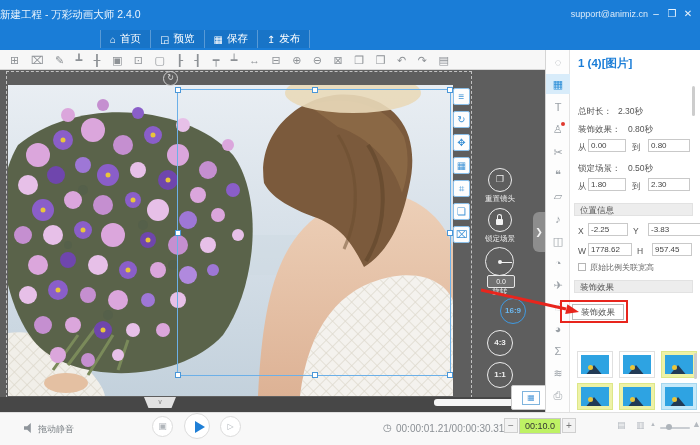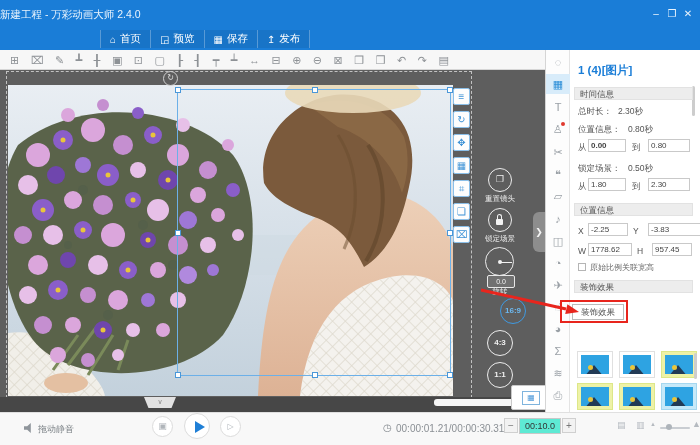--- a/index.html
+++ b/index.html
@@ -76,21 +76,21 @@
   .thumb-toggle .mini-pic{position:absolute;left:10px;top:5px;width:16px;height:12px;border:1px solid #7fb4dd;
                 color:#4a97d8;font-size:8px;line-height:11px;text-align:center;}
 
   
   .rightpanel{left:545px;top:50px;width:155px;height:362px;background:#fff;border-left:1px solid #d5d5d5;box-sizing:border-box;}
   .icon-strip{left:0;top:0;width:24px;height:362px;border-right:1px solid #e4e4e4;box-sizing:border-box;background:#fdfdfd;}
   .strip-icon{left:0;width:24px;height:20px;text-align:center;line-height:20px;font-size:11px;color:#9aa0a6;cursor:pointer;}
   .strip-icon.active-tile{background:#d8ecfa;color:#2d8fd8;}
   .red-dot{left:15px;top:72px;width:4px;height:4px;background:#e0392f;border-radius:50%;}
   .props{left:24px;top:0;width:131px;height:362px;}
-  .props-header{left:8px;top:6px;font-size:11.5px;font-weight:bold;color:#1a7dd7;margin-top:7px;}
+  .props-header{left:8px;top:6px;font-size:11.5px;font-weight:bold;color:#1a7dd7;}
   .sec-bar{left:4px;width:119px;height:13px;background:#ededed;border:1px solid #e2e2e2;box-sizing:border-box;
            font-size:8.5px;color:#555;line-height:12px;padding-left:5px;}
   .plabel{font-size:8.5px;color:#555;position:absolute;}
   .pvalue{font-size:8.5px;color:#555;position:absolute;}
   .pinput{position:absolute;height:13px;border:1px solid #c9c9c9;background:#fff;font-size:8px;color:#444;
           box-sizing:border-box;padding:0 2px;font-family:"Liberation Sans","DejaVu Sans",sans-serif;}
   .cb{left:8px;top:213px;width:8px;height:8px;border:1px solid #b5b5b5;background:#fff;box-sizing:border-box;cursor:pointer;}
   .cb-label{left:20px;top:212px;font-size:8px;color:#666;}
   .deco-btn{left:2px;top:254px;width:52px;height:16px;border:1px solid #bbb;background:#fff;
             font-size:8.5px;color:#555;line-height:14px;text-align:center;box-sizing:border-box;cursor:pointer;}
@@ -117,39 +117,40 @@
           text-align:center;color:#b0b5ba;cursor:pointer;}
   .pb-cam{left:152px;top:3px;width:21px;height:21px;font-size:9px;line-height:19px;}
   .pb-play{left:184px;top:0px;width:26px;height:26px;}
   .play-tri{position:absolute;left:10px;top:7px;width:0;height:0;
             border-left:10px solid #1f7fd6;border-top:6px solid transparent;border-bottom:6px solid transparent;}
   .pb-next{left:220px;top:3px;width:21px;height:21px;font-size:8px;line-height:19px;}
   .clock{left:383px;top:9px;font-size:10px;color:#8a8f94;}
   .time-display{left:396px;top:10px;font-size:10px;color:#8a8f94;}
   .step-btn{width:14px;height:15px;border:1px solid #d0d0d0;background:#f2f2f2;color:#777;
             font-size:10px;line-height:13px;text-align:center;box-sizing:border-box;cursor:pointer;}
-  .dur-input{left:519px;top:5px;width:42px;height:16px;border:1px solid #c8c8c8;background:#5eead4;
+  .dur-input{left:519px;top:5px;width:42px;height:16px;border:1px solid #c8c8c8;background:#bef264;
              font-size:9px;color:#333;text-align:center;box-sizing:border-box;
              font-family:"Liberation Sans","DejaVu Sans",sans-serif;}
   .tl-mini{font-size:9px;color:#b5bac0;}
   .slider-track{left:660px;top:14px;width:30px;height:2px;background:#c9cdd2;border-radius:1px;cursor:pointer;}
   .slider-thumb{left:666px;top:11px;width:6px;height:6px;background:#aeb4ba;border-radius:50%;cursor:pointer;}
   .mt-small{left:650px;top:8px;font-size:6px;color:#b5bac0;}
   .mt-big{left:692px;top:6px;font-size:9px;color:#b5bac0;}
 
   
   .anno-svg{left:0;top:0;pointer-events:none;z-index:50;}
   .anno-box{left:560px;top:300px;width:68px;height:23px;border:2px solid #e8251d;box-sizing:border-box;
             z-index:49;pointer-events:none;}
 </style>
 </head>
 <body>
 
 <div class="abs titlebar">
   <div class="abs title-text">新建工程 - 万彩动画大师 2.4.0</div>
+  <div class="abs account">support@animiz.cn</div>
   <div class="abs winbtn" style="right:36px;">–</div>
   <div class="abs winbtn" style="right:20px;">❐</div>
   <div class="abs winbtn" style="right:4px;">✕</div>
 </div>
 
 <div class="abs navbar">
   <div class="abs nav-group">
     <div class="nav-btn">
       <span class="nav-glyph">⌂</span>
       <span>首页</span>
@@ -377,27 +378,26 @@
     <div class="abs strip-icon" style="top:269px;">◕</div>
     <div class="abs strip-icon" style="top:291px;">Σ</div>
     <div class="abs strip-icon" style="top:313px;">≋</div>
     <div class="abs strip-icon" style="top:335px;">⎙</div>
   </div>
 
   <div class="abs props">
     <div class="abs props-header">1 (4)[图片]</div>
     <div class="abs vscroll" style="left:122px;top:36px;height:30px;"></div>
 
-    <div class="abs sec-bar" style="top:37px;">时间信息</div>
     <span class="plabel" style="left:8px;top:56px;">总时长：</span>
     <span class="pvalue" style="left:48px;top:56px;">2.30秒</span>
-    <span class="plabel" style="left:8px;top:74px;">位置信息：</span>
+    <span class="plabel" style="left:8px;top:74px;">装饰效果：</span>
     <span class="pvalue" style="left:58px;top:74px;">0.80秒</span>
     <span class="plabel" style="left:8px;top:92px;">从</span>
-    <input class="pinput" style="left: 18px; top: 89px; width: 38px; font-weight: bold;" value="0.00">
+    <input class="pinput" style="left: 18px; top: 89px; width: 38px;" value="0.00">
     <span class="plabel" style="left:62px;top:92px;">到</span>
     <input class="pinput" style="left: 78px; top: 89px; width: 42px;" value="0.80">
     <span class="plabel" style="left:8px;top:113px;">锁定场景：</span>
     <span class="pvalue" style="left:58px;top:113px;">0.50秒</span>
     <span class="plabel" style="left:8px;top:131px;">从</span>
     <input class="pinput" style="left: 18px; top: 128px; width: 38px;" value="1.80">
     <span class="plabel" style="left:62px;top:131px;">到</span>
     <input class="pinput" style="left: 78px; top: 128px; width: 42px;" value="2.30">
 
     <div class="abs sec-bar" style="top:153px;">位置信息</div>

